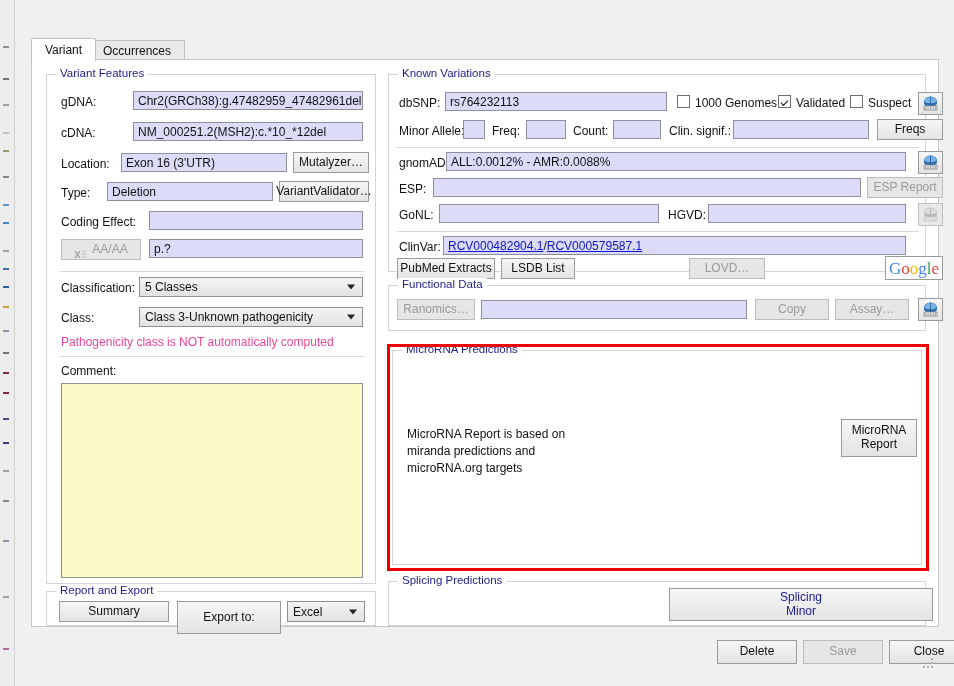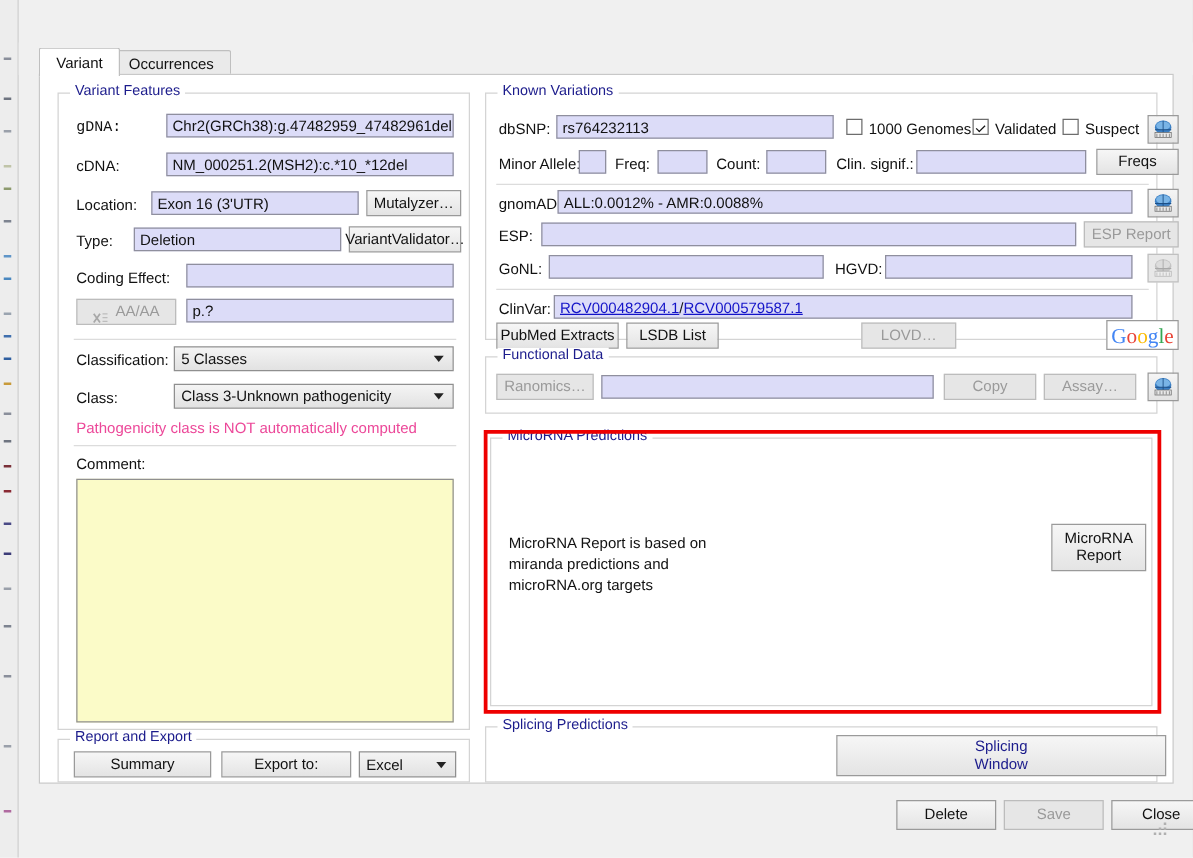--- a/index.html
+++ b/index.html
@@ -131,21 +131,21 @@
   <div id="tabstrip">
     <div class="tab active" id="tab0">Variant</div>
     <div class="tab" id="tab1">Occurrences</div>
   </div>
 
   <div id="client">
 
     <div class="group" style="left:14px;top:14px;width:330px;height:510px;">
       <div class="glabel">Variant Features</div>
 
-      <div class="lbl" style="left:14px;top:20px;font-family:Liberation Mono, monospace;">gDNA:</div>
+      <div class="lbl" style="left:14px;top:20px;">gDNA:</div>
       <div class="fld" style="left:86px;top:16px;width:230px;height:19px;">Chr2(GRCh38):g.47482959_47482961del</div>
 
       <div class="lbl" style="left:14px;top:51px;">cDNA:</div>
       <div class="fld" style="left:86px;top:47px;width:230px;height:19px;">NM_000251.2(MSH2):c.*10_*12del</div>
 
       <div class="lbl" style="left:14px;top:82px;">Location:</div>
       <div class="fld" style="left:74px;top:78px;width:166px;height:19px;">Exon 16 (3'UTR)</div>
       <div class="btn" style="left:246px;top:77px;width:76px;height:21px;">Mutalyzer…</div>
 
       <div class="lbl" style="left:14px;top:111px;">Type:</div>
@@ -184,21 +184,21 @@
 
       <div class="sep" style="left:12px;top:281px;width:306px;"></div>
 
       <div class="lbl" style="left:14px;top:289px;">Comment:</div>
       <div id="comment" style="left:14px;top:308px;width:302px;height:195px;"></div>
     </div>
 
     <div class="group" style="left:14px;top:531px;width:330px;height:35px;">
       <div class="glabel">Report and Export</div>
       <div class="btn" style="left:12px;top:9px;width:110px;height:21px;">Summary</div>
-      <div class="btn" style="left:130px;top:9px;width:104px;height:21px;">Export to:</div>
+      <div class="btn" style="left:130px;top:9px;width:104px;height:33px;">Export to:</div>
       <div class="combo" style="left:240px;top:9px;width:78px;height:21px;">
         <span>Excel</span>
         <i class="arr"></i>
       </div>
     </div>
 
     <div class="group" style="left:356px;top:14px;width:538px;height:198px;">
       <div class="glabel">Known Variations</div>
 
       <div class="lbl" style="left:10px;top:21px;">dbSNP:</div>
@@ -305,21 +305,21 @@
 miranda predictions and
 microRNA.org targets</div>
       <div class="btn" style="left:448px;top:68px;width:76px;height:38px;">MicroRNA
 Report</div>
     </div>
     <div id="redbox" style="left:355px;top:284px;width:542px;height:227px;"></div>
 
     <div class="group" style="left:356px;top:521px;width:538px;height:45px;">
       <div class="glabel">Splicing Predictions</div>
       <div class="btn blue" style="left:280px;top:6px;width:264px;height:33px;">Splicing
-Window</div>
+Minor</div>
     </div>
 
   </div>
 
   <div id="footer">
     <div class="btn" style="left:686px;top:13px;width:80px;height:24px;">Delete</div>
     <div class="btn disabled" style="left:772px;top:13px;width:80px;height:24px;">Save</div>
     <div class="btn" style="left:858px;top:13px;width:80px;height:24px;">Close</div>
     <div id="grip">
         <i style="left: 8px; top: 0px;"></i>

